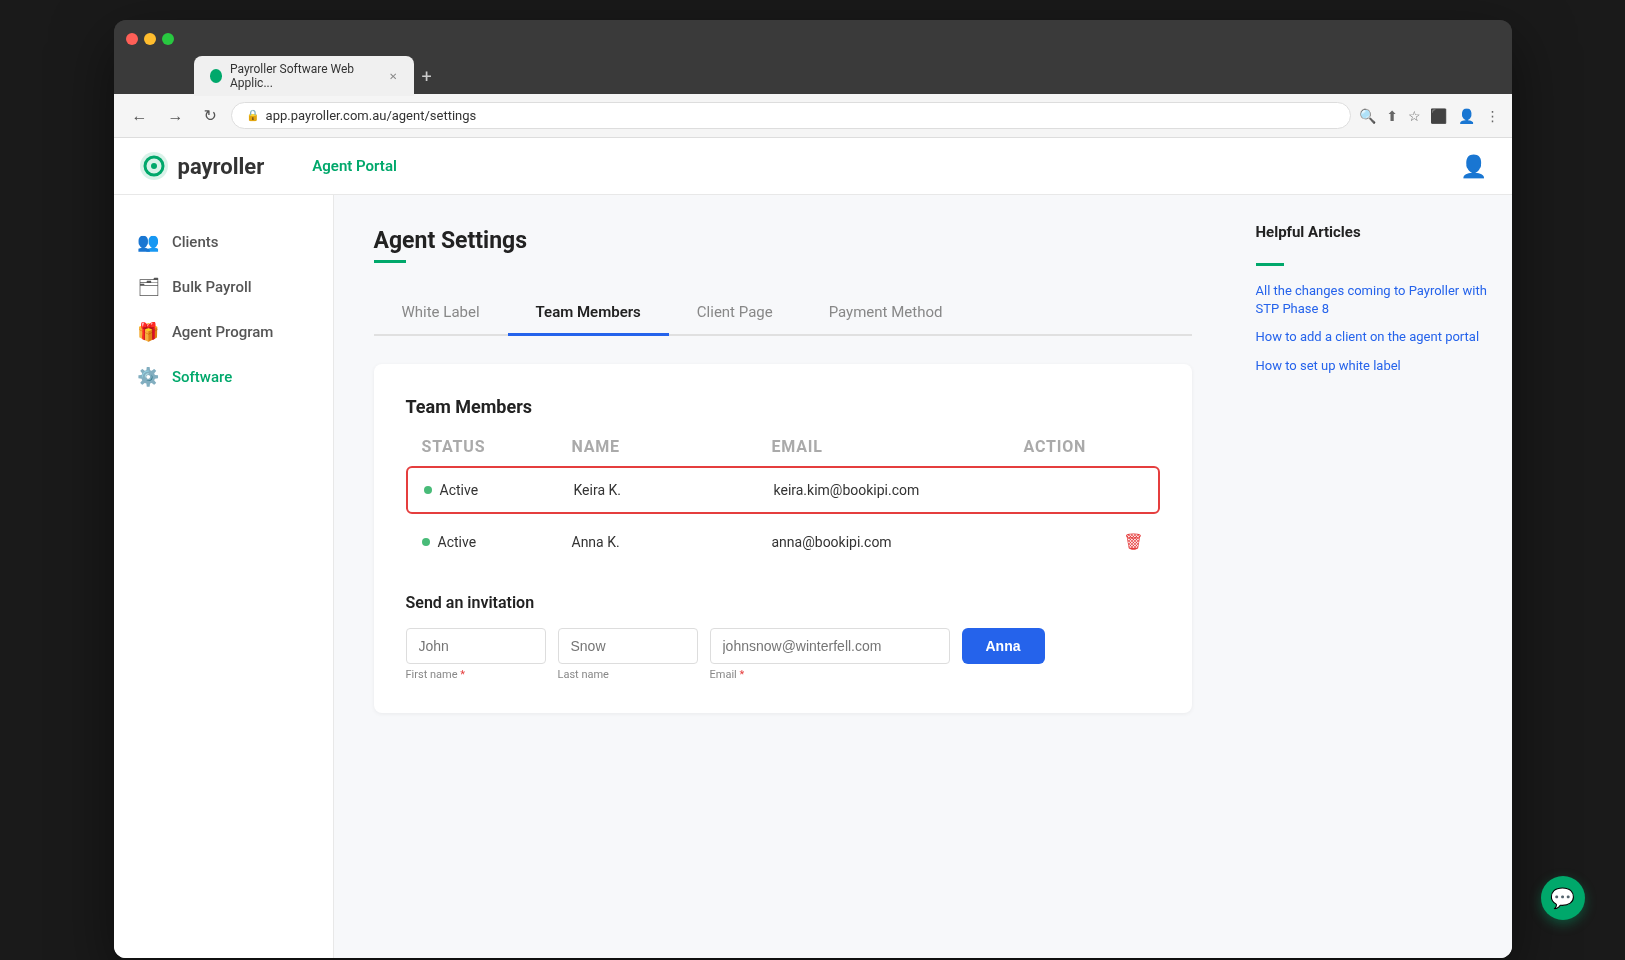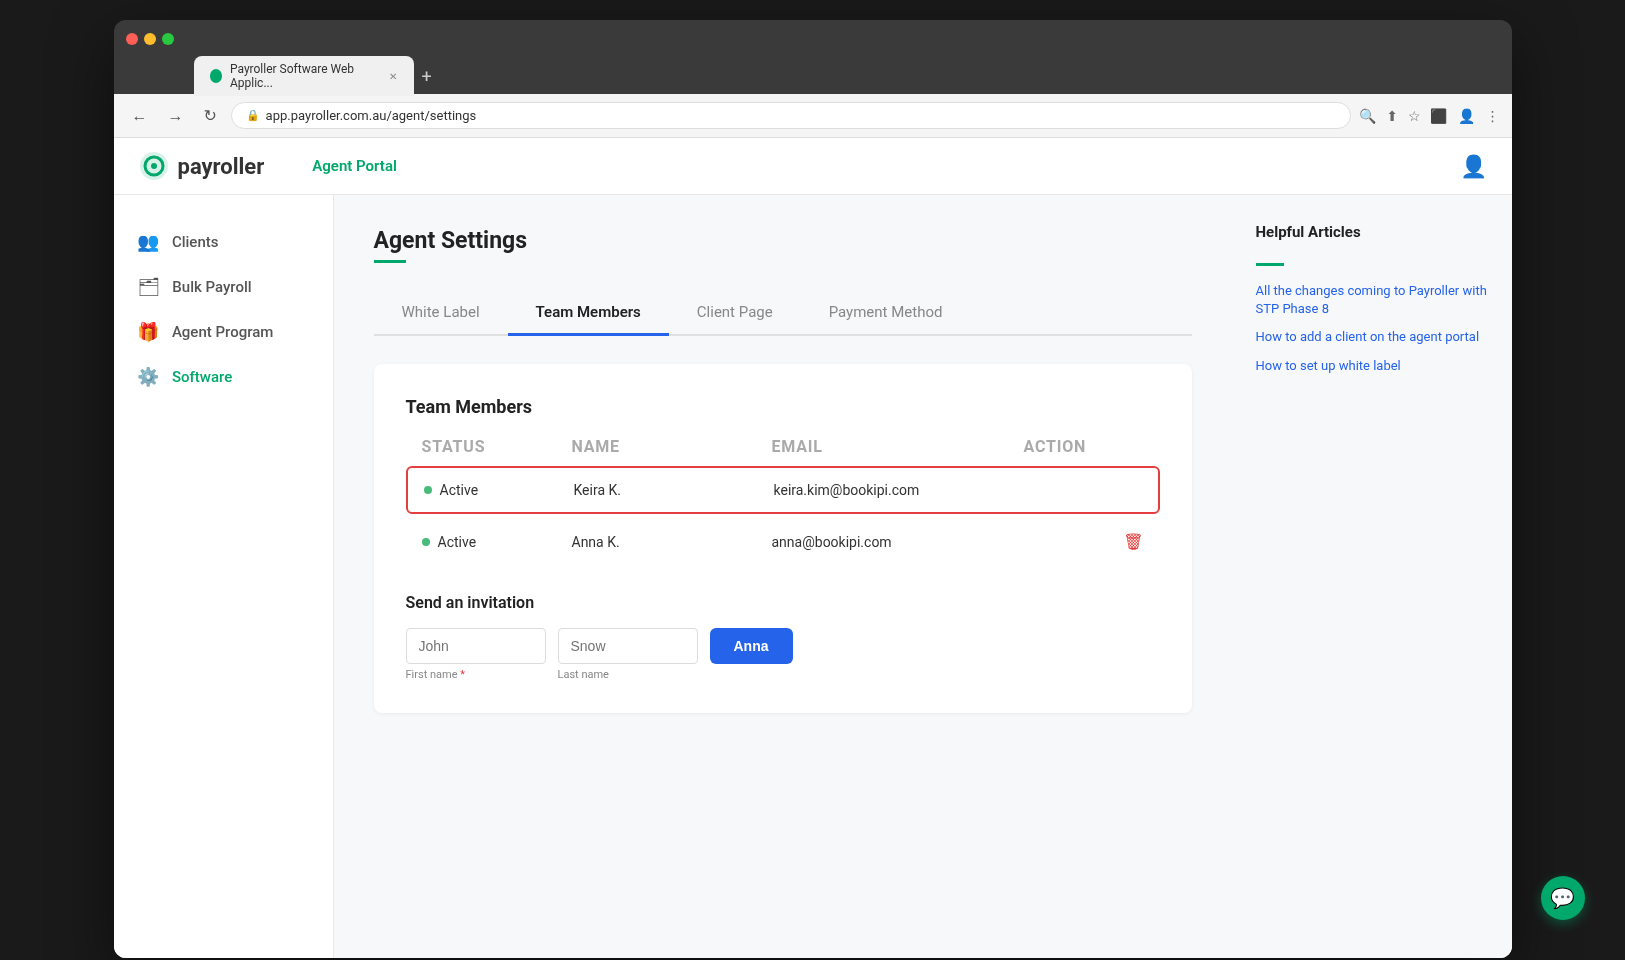--- a/index.html
+++ b/index.html
@@ -432,20 +432,26 @@
               <div class="form-group">
                 <input class="form-input" type="text" placeholder="John" style="">
                 <span class="field-label">
                   <span>First name</span><span class="required"> *</span>
                 </span>
               </div>
               <div class="form-group">
                 <input class="form-input" type="text" placeholder="Snow" style="">
                 <span class="field-label">Last name</span>
               </div>
+              <div class="form-group">
+                <input class="form-input email-input" type="email" placeholder="johnsnow@winterfell.com" style="">
+                <span class="field-label">
+                  <span>Email</span><span class="required"> *</span>
+                </span>
+              </div>
               <button class="send-btn">Anna</button>
             </div>
           </div>
 
         </div>
       </div>
 
       <div class="right-panel">
         <div class="helpful-title">Helpful Articles</div>
         <div class="helpful-underline"></div>

